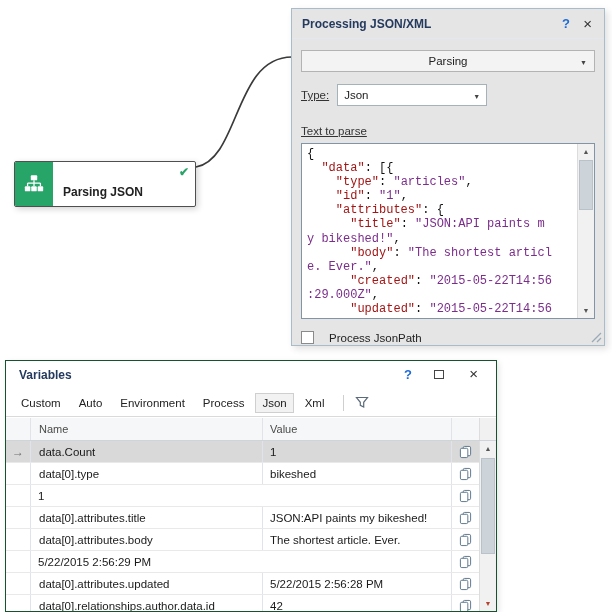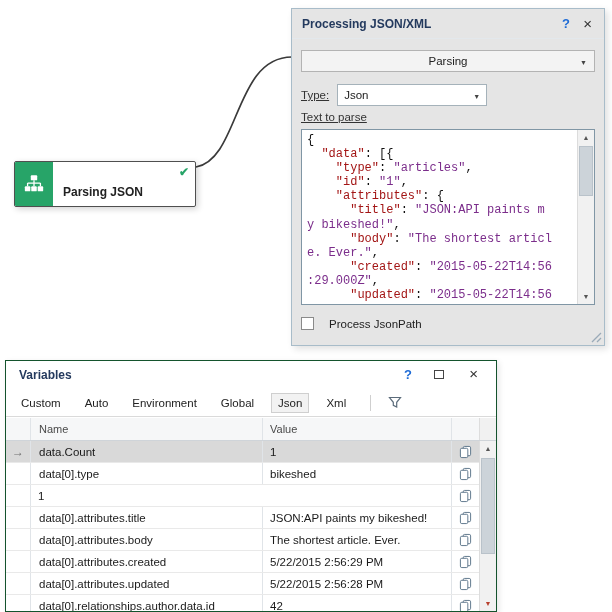--- a/index.html
+++ b/index.html
@@ -33,21 +33,21 @@
   .dd { position:relative; height:22px; background:#f3f3f3; border:1px solid #b3b3b3;
         font-size:11.5px; color:#222; display:flex; align-items:center; justify-content:center; }
   .caret { font-size:7px; color:#444; }
   .dd .caret { position:absolute; right:7px; top:8px; }
   .type-row { display:flex; align-items:center; margin-top:12px; }
   .lbl-link { font-size:11.5px; color:#333; text-decoration:underline; }
   .combo { position:relative; width:150px; height:22px; margin-left:8px; background:#fff;
            border:1px solid #a5b2ba; font-size:11.5px; color:#222; display:flex;
            align-items:center; padding-left:6px; }
   .combo .caret { position:absolute; right:6px; top:8px; }
-  .ttp { margin-top:1px; }
+  .ttp { margin-top:15px; }
   .codebox { position:relative; margin-top:4px; height:176px; border:1px solid #8096a5; background:#fff; }
   .code { position:absolute; left:0; top:0; right:17px; bottom:0; overflow:hidden; padding:3px 5px;
           font-family:"Liberation Mono", monospace; font-size:12px; line-height:14.1px; white-space:pre; }
   .tok-k { color:#a31515; } .tok-v { color:#7b2d8b; } .tok-p { color:#111; }
   .vscroll { position:absolute; right:0; top:0; bottom:0; width:17px; background:#f1f1f1; border-left:1px solid #dcdcdc; }
   .vscroll .up   { position:absolute; top:0; left:0; right:0; height:15px; text-align:center; font-size:7px; color:#555; line-height:15px; }
   .vscroll .down { position:absolute; bottom:0; left:0; right:0; height:15px; text-align:center; font-size:7px; color:#555; line-height:15px; }
   .vscroll .thumb { position:absolute; left:1px; right:1px; background:#ccd3d9; border:1px solid #b9c2ca; }
   .cb-row { display:flex; align-items:center; margin-top:12px; gap:15px; }
   .cb { width:13px; height:13px; border:1px solid #8a8a8a; background:#fff; }
@@ -55,21 +55,21 @@
   .grip { position:absolute; right:2px; bottom:2px; }
 
   
   .vars { position:absolute; left:5px; top:360px; width:492px; height:252px; background:#fff;
           border:1px solid #14532d; box-shadow:2px 2px 6px rgba(0,0,0,.10); overflow:hidden; }
   .vars-title-row { position:relative; height:28px; }
   .vars-title { position:absolute; left:13px; top:7px; font-size:12px; font-weight:700; color:#243a5e; }
   .vars-title-row .icon-help  { position:absolute; right:84px; top:6px; }
   .maxbox { position:absolute; right:52px; top:9px; width:10px; height:9px; border:1px solid #444; }
   .vars-title-row .icon-close { position:absolute; right:18px; top:5px; }
-  .tabs { display:flex; align-items:center; height:28px; padding-left:8px; gap:10px; border-bottom:1px solid #dadada; }
+  .tabs { display:flex; align-items:center; height:28px; padding-left:8px; gap:4px; border-bottom:1px solid #dadada; }
   .tab { font-size:11.5px; color:#222; padding:3px 6px; border:1px solid transparent; }
   .tab.active { border-color:#cfcfcf; background:#f2f2f2; }
   .tab-sep { width:1px; height:16px; background:#cfcfcf; margin:0 7px; }
   .grid { position:absolute; left:0; right:0; top:57px; bottom:0; }
   .ghead { display:flex; height:23px; background:#f6f7f8; border-bottom:1px solid #cfd4d9;
            font-size:11px; color:#4a4a4a; }
   .gutter   { width:25px; flex:0 0 auto; border-right:1px solid #e0e4e8; }
   .col-name { width:232px; flex:0 0 auto; border-right:1px solid #e0e4e8; display:flex; align-items:center; padding-left:8px; }
   .col-value{ flex:1; display:flex; align-items:center; padding-left:7px; border-right:1px solid #e0e4e8;
               white-space:nowrap; overflow:hidden; }
@@ -150,21 +150,21 @@
   <div class="vars-title-row">
     <div class="vars-title">Variables</div>
     <div class="icon-help">?</div>
     <div class="maxbox"></div>
     <div class="icon-close">×</div>
   </div>
   <div class="tabs">
     <span class="tab">Custom</span>
       <span class="tab">Auto</span>
       <span class="tab">Environment</span>
-      <span class="tab">Global</span>
+      <span class="tab">Process</span>
       <span class="tab active">Json</span>
       <span class="tab">Xml</span>
       <span class="tab-sep"></span>
     <span style="display:flex;align-items:center;">
       <svg width="14" height="13" viewBox="0 0 14 13">
         <path d="M1.5 1.5 h11 L8.7 6.3 V11 L5.3 9.3 V6.3 Z" fill="none" stroke="#5b6b7a" stroke-width="1.2"></path>
       </svg>
     </span>
   </div>
   <div class="grid">
@@ -225,21 +225,20 @@
           <div class="col-value">The shortest article. Ever.</div>
           <div class="col-copy">
             <svg width="13" height="14" viewBox="0 0 14 15">
               <rect x="4.5" y="1.5" width="8" height="10" rx="1.5" fill="#fff" stroke="#567086"></rect>
               <rect x="1.5" y="3.5" width="8" height="10" rx="1.5" fill="#fff" stroke="#567086"></rect>
             </svg>
           </div>
         </div>
         <div class="vrow">
           <div class="gutter"></div>
-          <div class="col-name">data[0].attributes.created</div>
           <div class="col-value">5/22/2015 2:56:29 PM</div>
           <div class="col-copy">
             <svg width="13" height="14" viewBox="0 0 14 15">
               <rect x="4.5" y="1.5" width="8" height="10" rx="1.5" fill="#fff" stroke="#567086"></rect>
               <rect x="1.5" y="3.5" width="8" height="10" rx="1.5" fill="#fff" stroke="#567086"></rect>
             </svg>
           </div>
         </div>
         <div class="vrow">
           <div class="gutter"></div>

